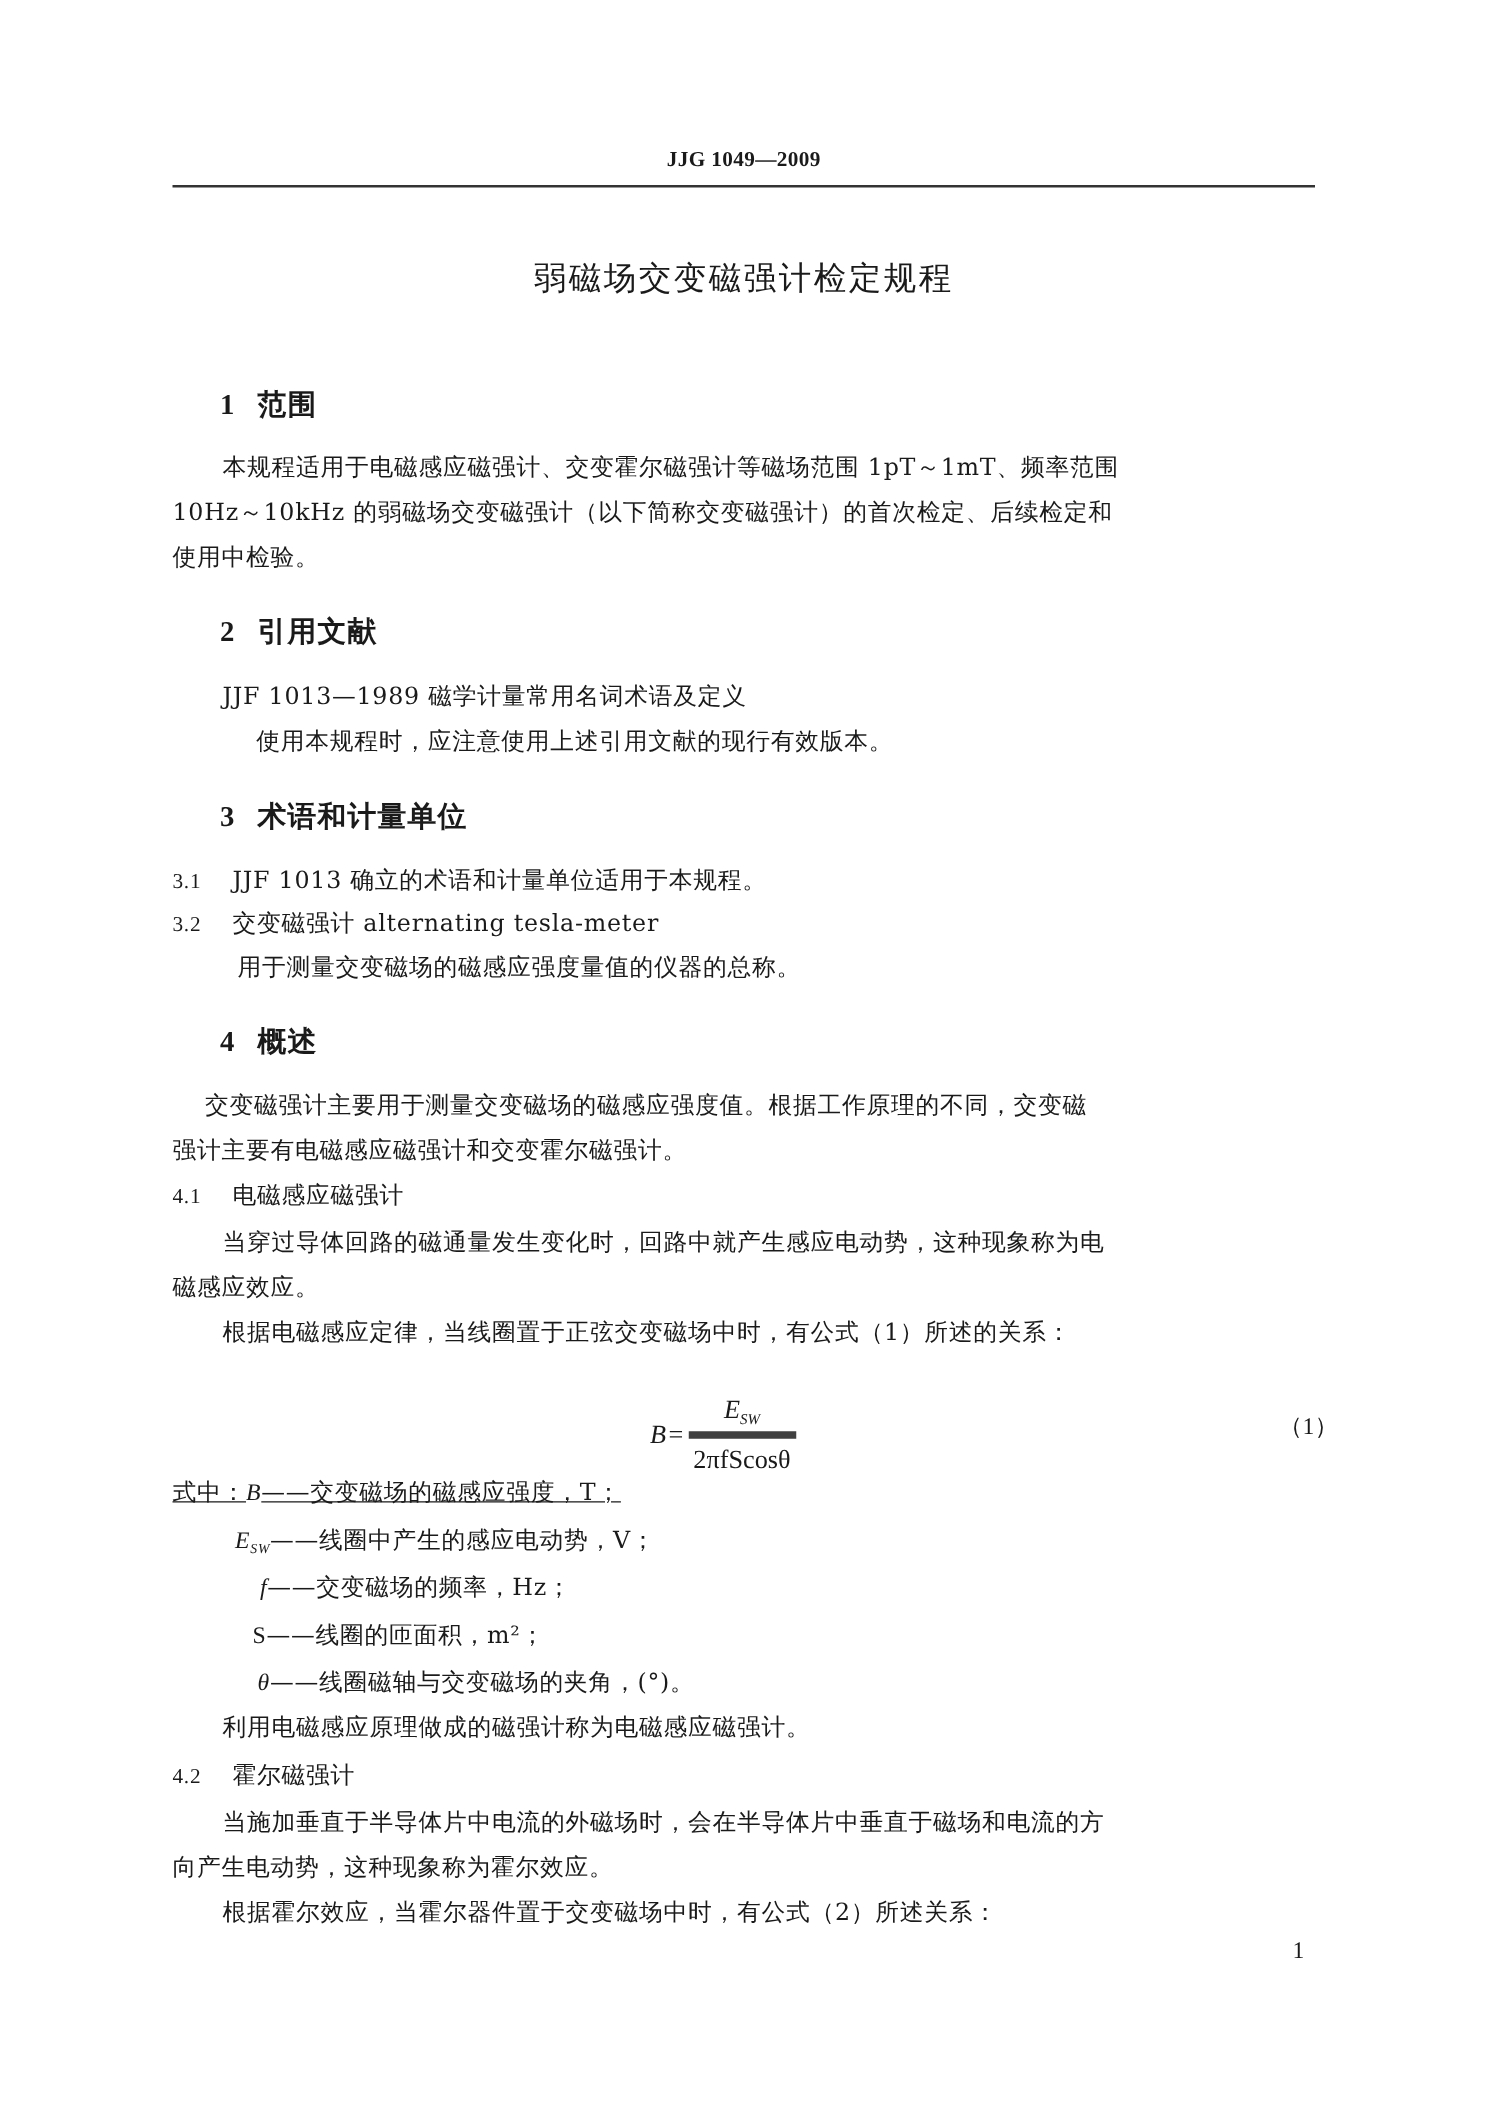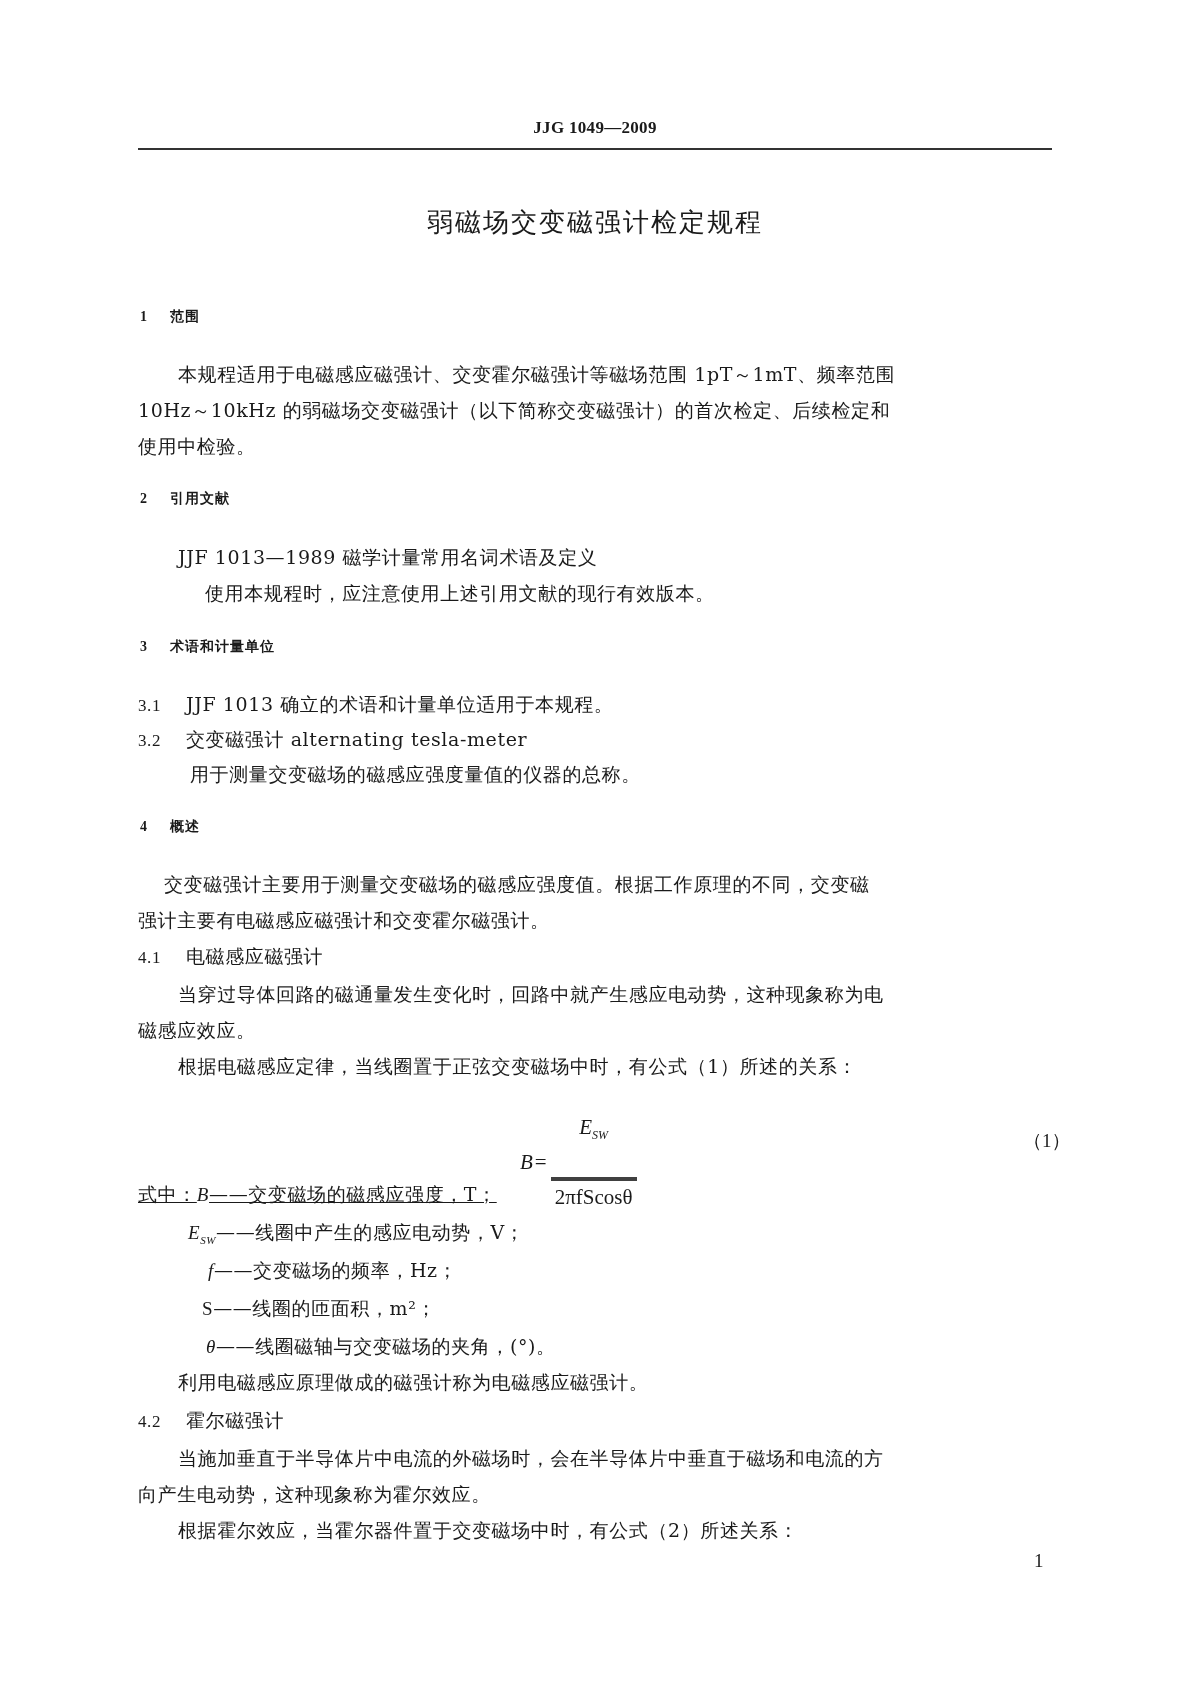--- a/index.html
+++ b/index.html
@@ -20,33 +20,33 @@
       position: absolute; left: 138px; top: 205px; width: 914px; text-align: center;
       font-family: "DejaVu Sans", "Liberation Sans", sans-serif;
       font-size: 26px; letter-spacing: 2px; font-weight: 500;
     }
     .line {
       position: absolute; font-size: 19px; line-height: 24px; white-space: nowrap;
       letter-spacing: 0.6px;
     }
     .sec-head {
       position: absolute; font-family: "DejaVu Sans", "Liberation Sans", sans-serif;
-      font-size: 14px; font-weight: bold; white-space: nowrap; letter-spacing: 1px;
+      font-size: 23px; font-weight: bold; white-space: nowrap; letter-spacing: 1px; margin-left: 36px;
     }
     .sec-num { display: inline-block; width: 30px; font-family: "Liberation Serif", serif; }
     .num { display: inline-block; width: 48px; font-family: Liberation Serif, serif; font-size: 17px; }
     .formula {
       position: absolute; left: 520px; top: 1115px; font-family: "Liberation Serif", "DejaVu Serif", serif;
       font-size: 21px; display: flex; align-items: center;
     }
     .formula .lhs { font-style: italic; margin-right: 2px; }
-    .frac { display: inline-flex; flex-direction: column; align-items: center; margin-left: 4px; gap: 32px; }
+    .frac { display: inline-flex; flex-direction: column; align-items: center; margin-left: 4px; }
     .frac .numer { padding: 0 4px 2px 4px; font-style: italic; }
     .frac .numer sub { font-size: 12px; font-style: italic; }
-    .frac .denom { border-top: 4px solid #404040; padding: 4px 4px 0 4px; }
+    .frac .denom { border-top: 6px solid #404040; padding: 4px 4px 0 4px; }
     .eq-num { position: absolute; left: 1023px; top: 1128px; font-size: 19px; font-family: "Liberation Serif", serif; }
     .sym { font-family: "Liberation Serif", serif; font-style: italic; display: inline-block; text-align: right; }
     .sym sub { font-size: 11px; }
     .page-number { position: absolute; left: 1034px; top: 1550px; font-size: 19px; font-family: "Liberation Serif", serif; }
   </style>
 </head>
 <body>
 
 <div class="page-header">JJG 1049—2009</div>
 <div class="header-rule"></div>

